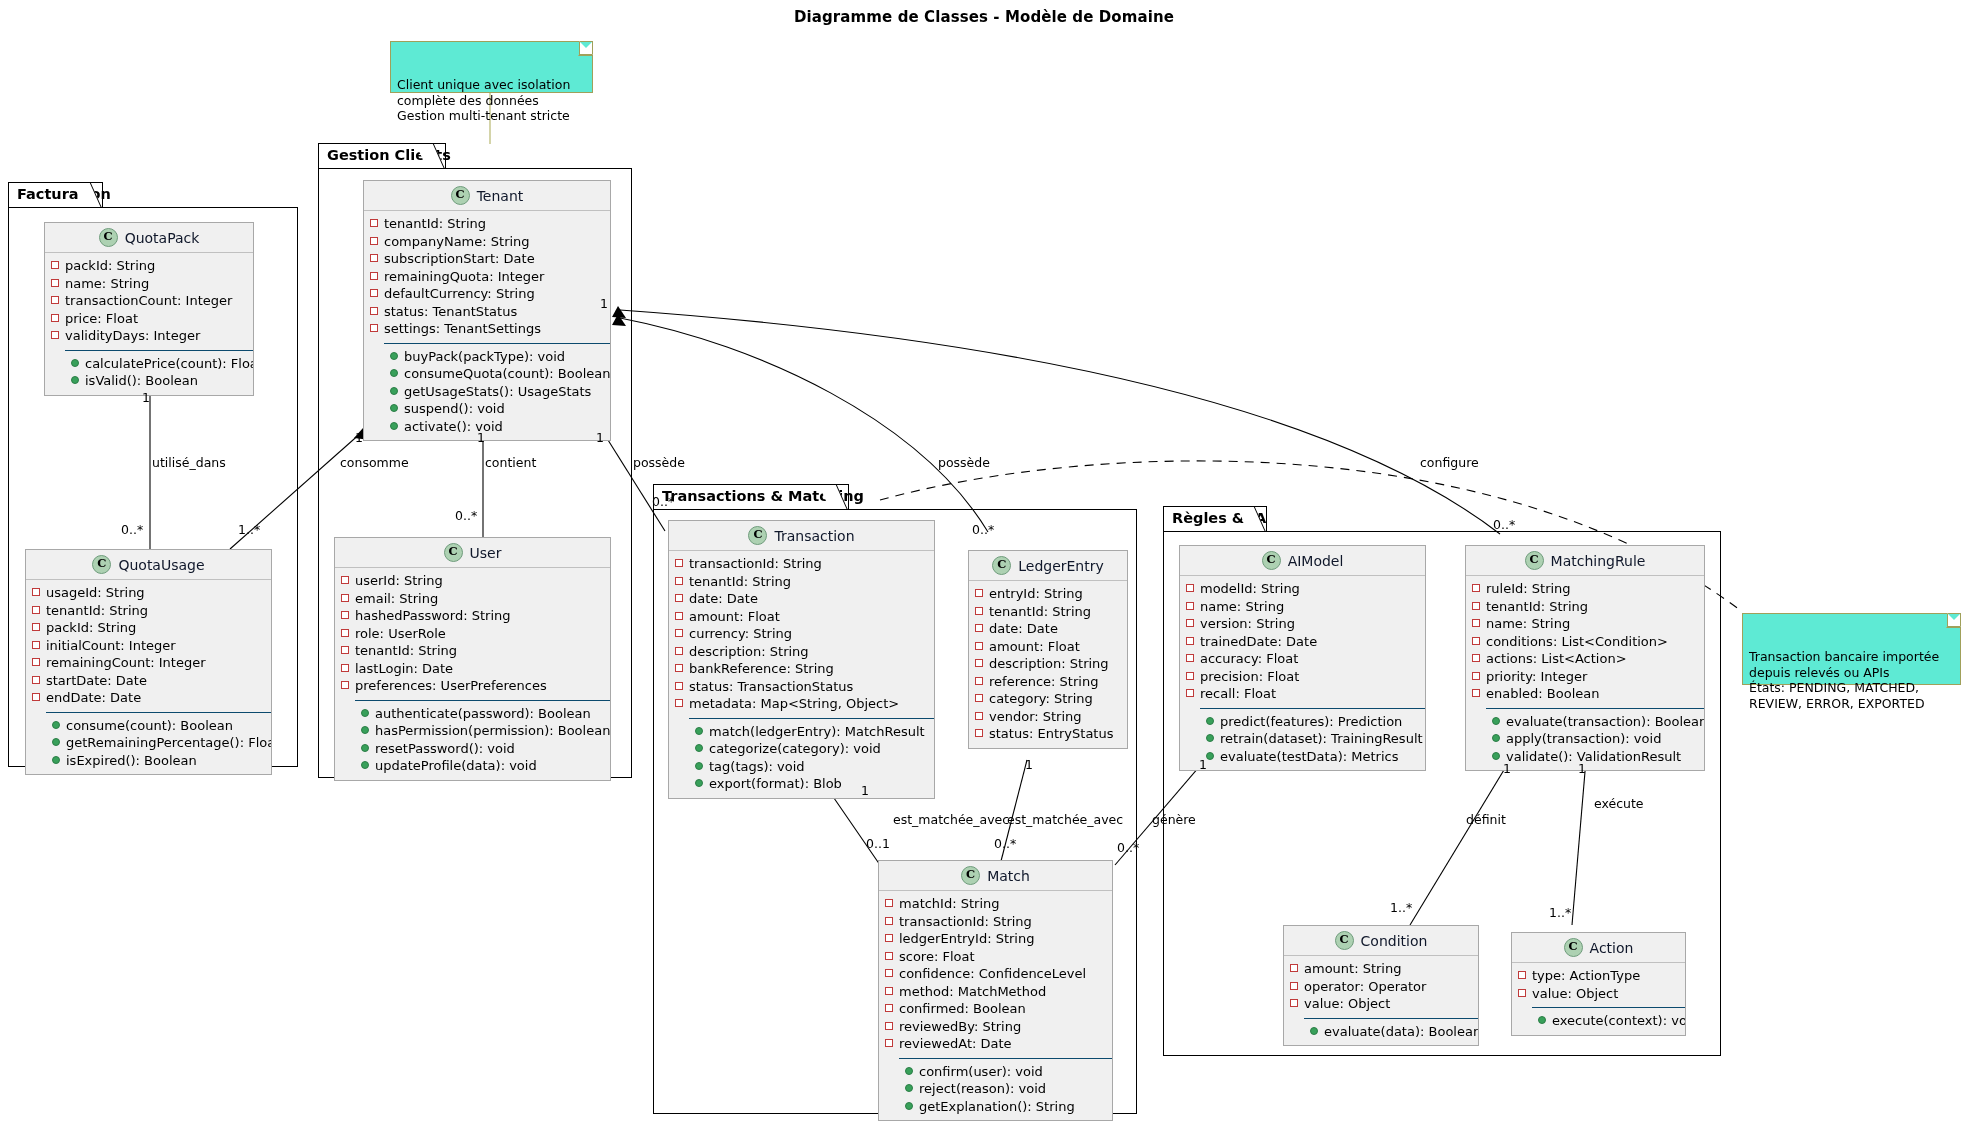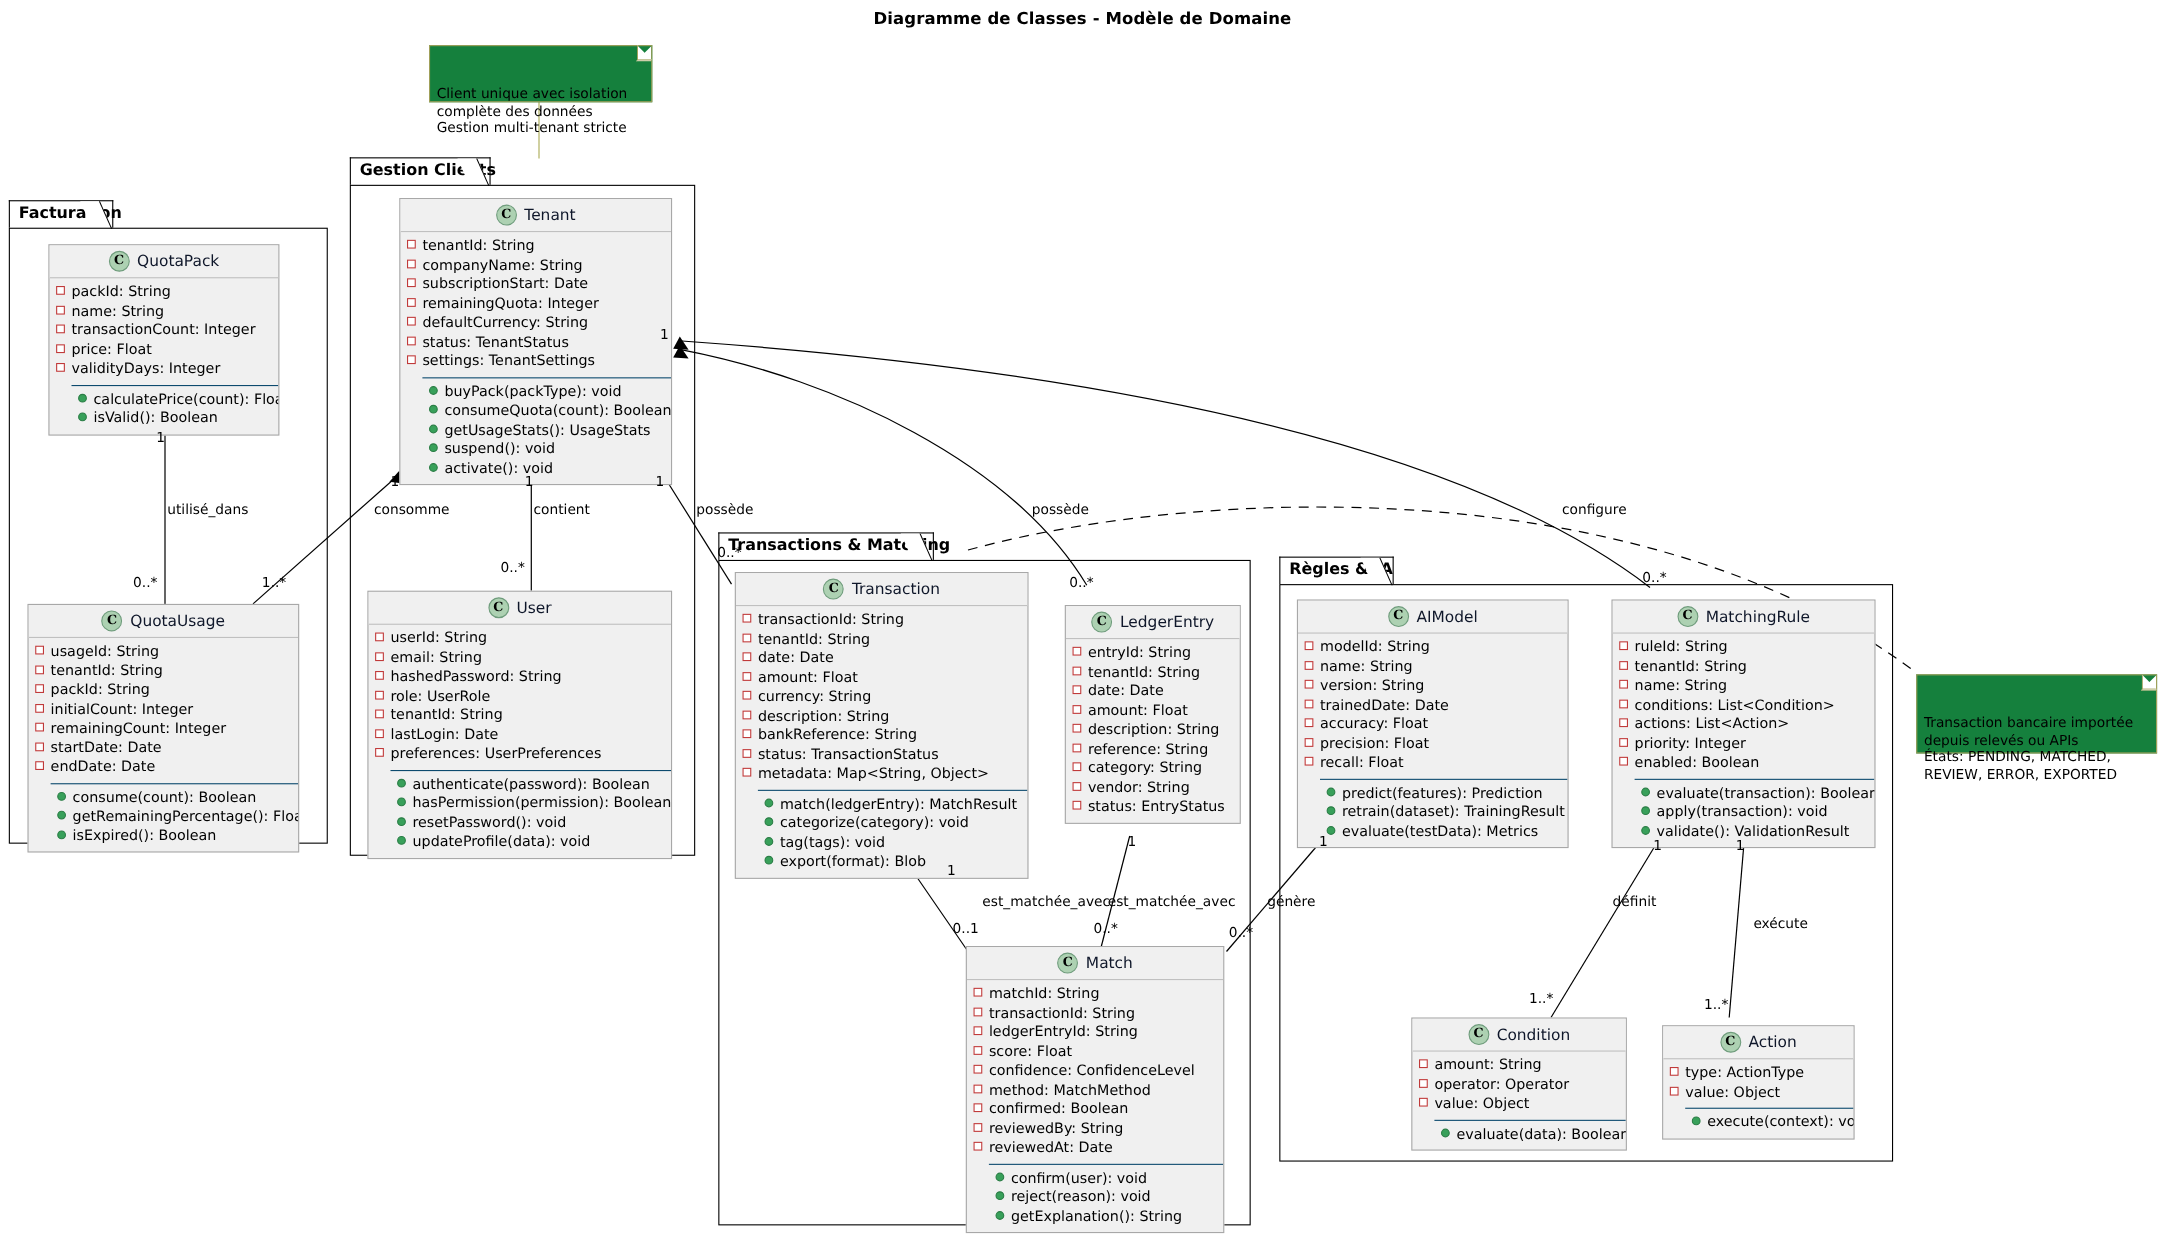--- a/index.html
+++ b/index.html
@@ -151,21 +151,21 @@
     border: 1px solid #2b7d46;
     box-sizing: border-box;
     width: 8px; height: 8px;
   }
   .member-text { color: #000000; }
 
   
   .note {
     position: absolute;
     box-sizing: border-box;
-    background: #15803d;
+    background: #5eead4;
     border: 1px solid #a0a05a;
     font-size: 12.5px;
     line-height: 15.5px;
     color: #000000;
     padding: 4px 6px 5px 6px;
     white-space: pre-line;
   }
   .note::after {
     content: "";
     position: absolute;
@@ -847,17 +847,17 @@
   <div class="mult-label" style="left:994px; top:836px;">0..*</div>
 
   <div class="edge-label" style="left:1152px; top:812px;">génère</div>
   <div class="mult-label" style="left:1199px; top:757px;">1</div>
   <div class="mult-label" style="left:1117px; top:840px;">0..*</div>
 
   <div class="edge-label" style="left:1466px; top:812px;">définit</div>
   <div class="mult-label" style="left:1503px; top:761px;">1</div>
   <div class="mult-label" style="left:1390px; top:900px;">1..*</div>
 
-  <div class="edge-label" style="left:1594px; top:832px;">exécute</div>
+  <div class="edge-label" style="left:1594px; top:796px;">exécute</div>
   <div class="mult-label" style="left:1578px; top:761px;">1</div>
   <div class="mult-label" style="left:1549px; top:905px;">1..*</div>
 
 </div>
 
 </body></html>

